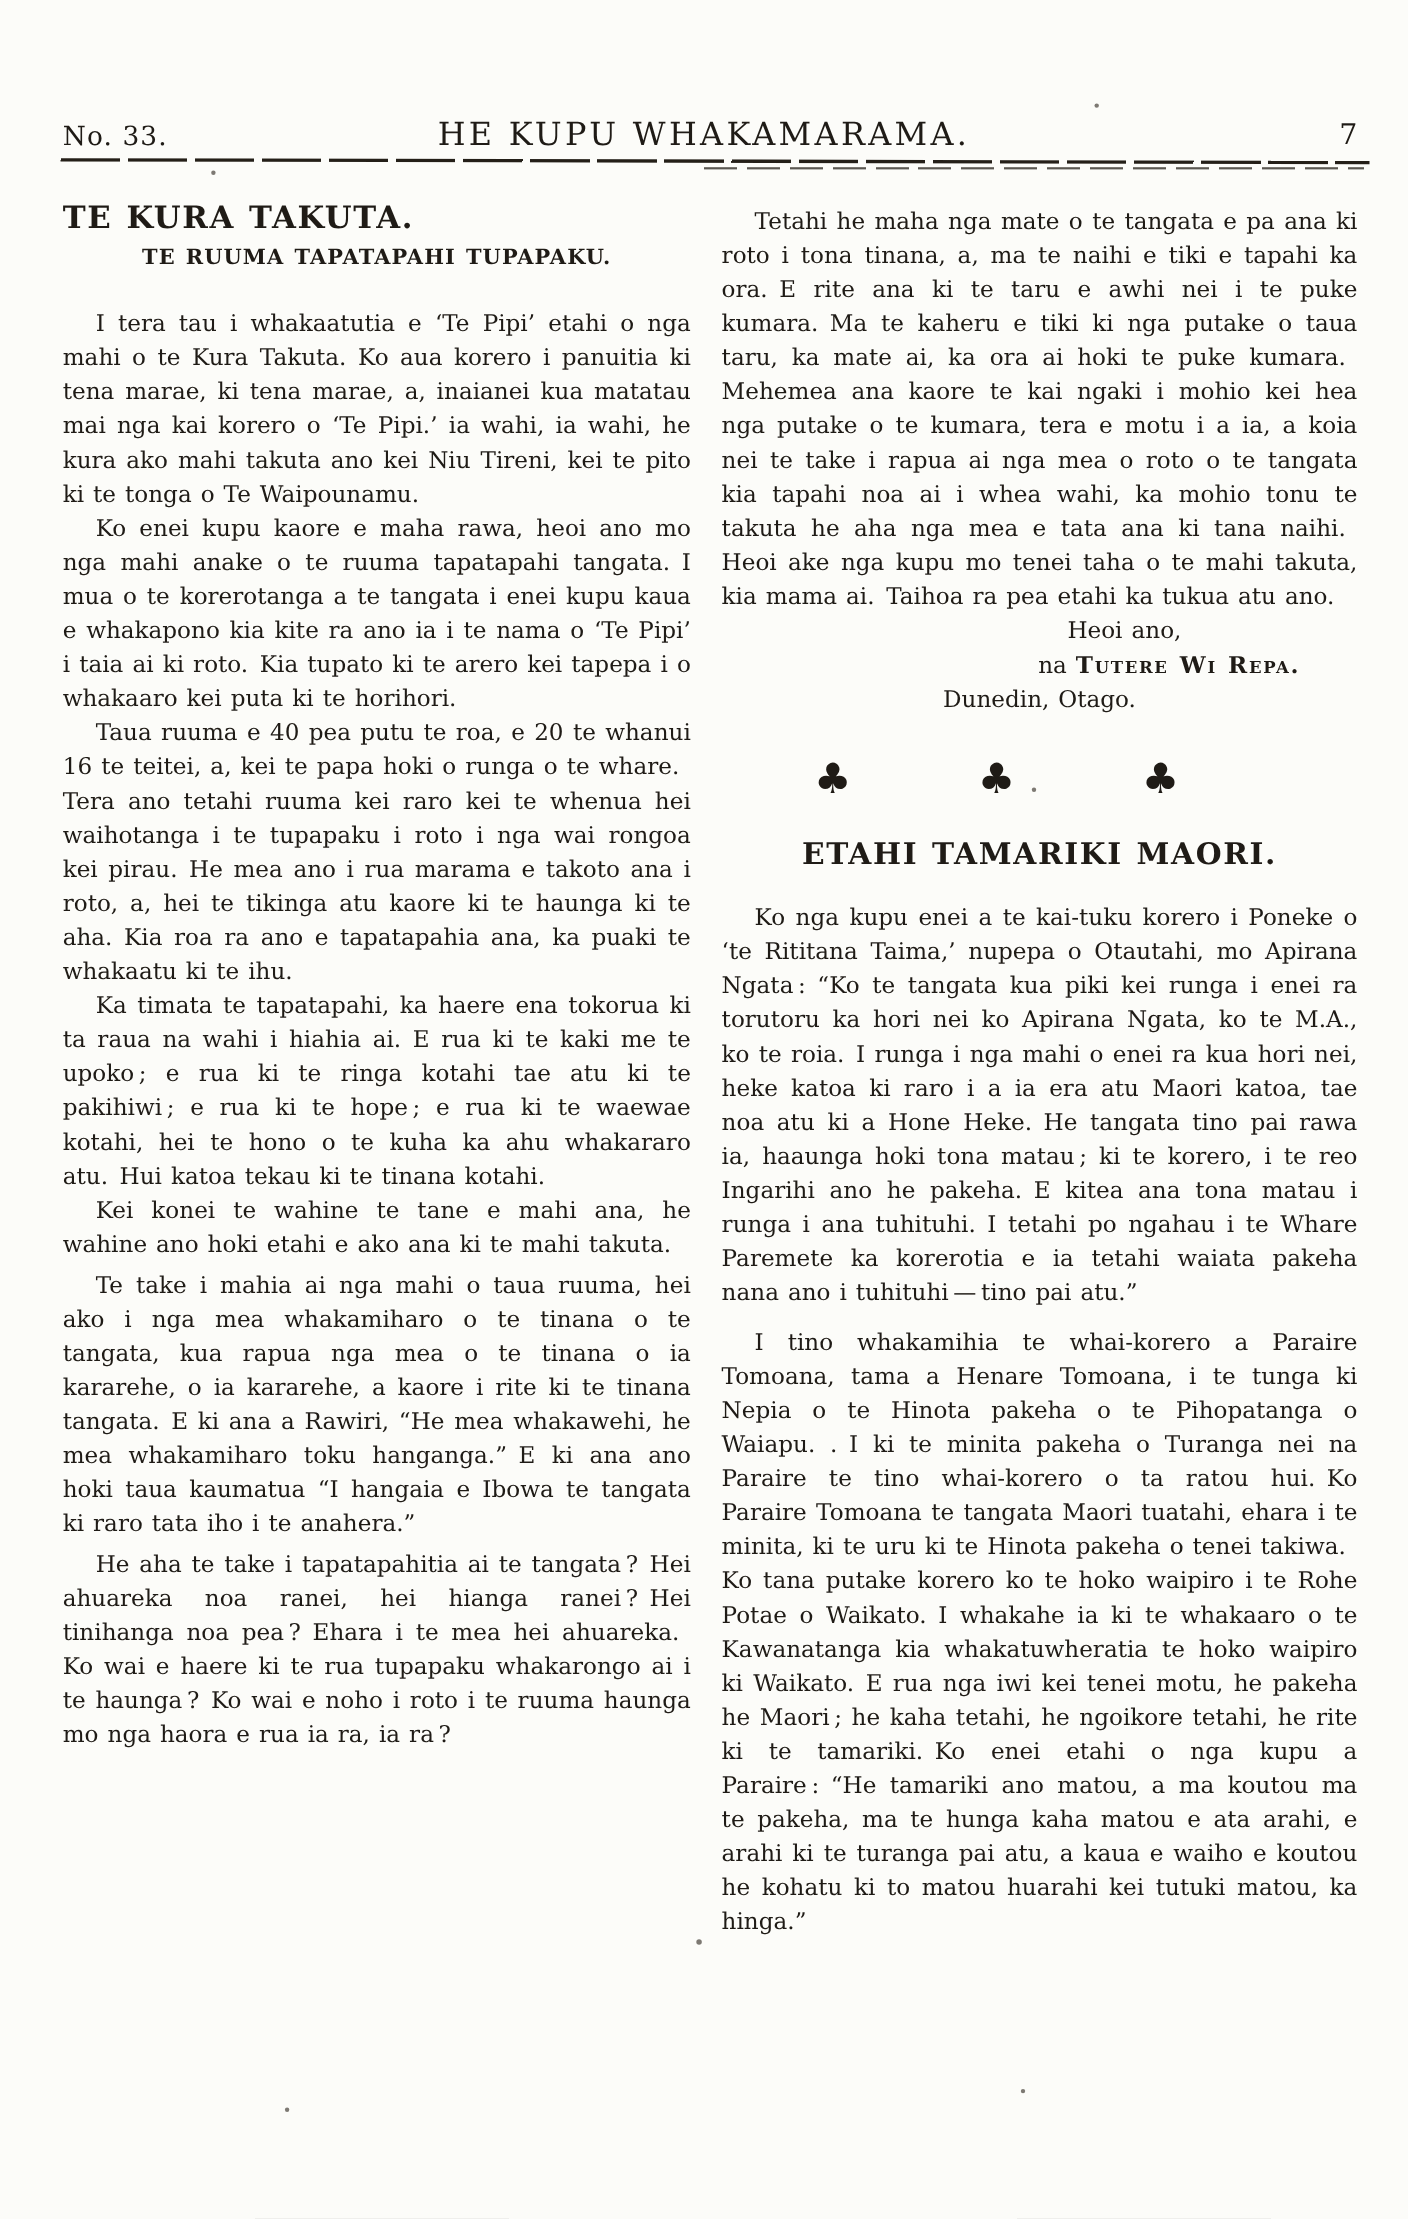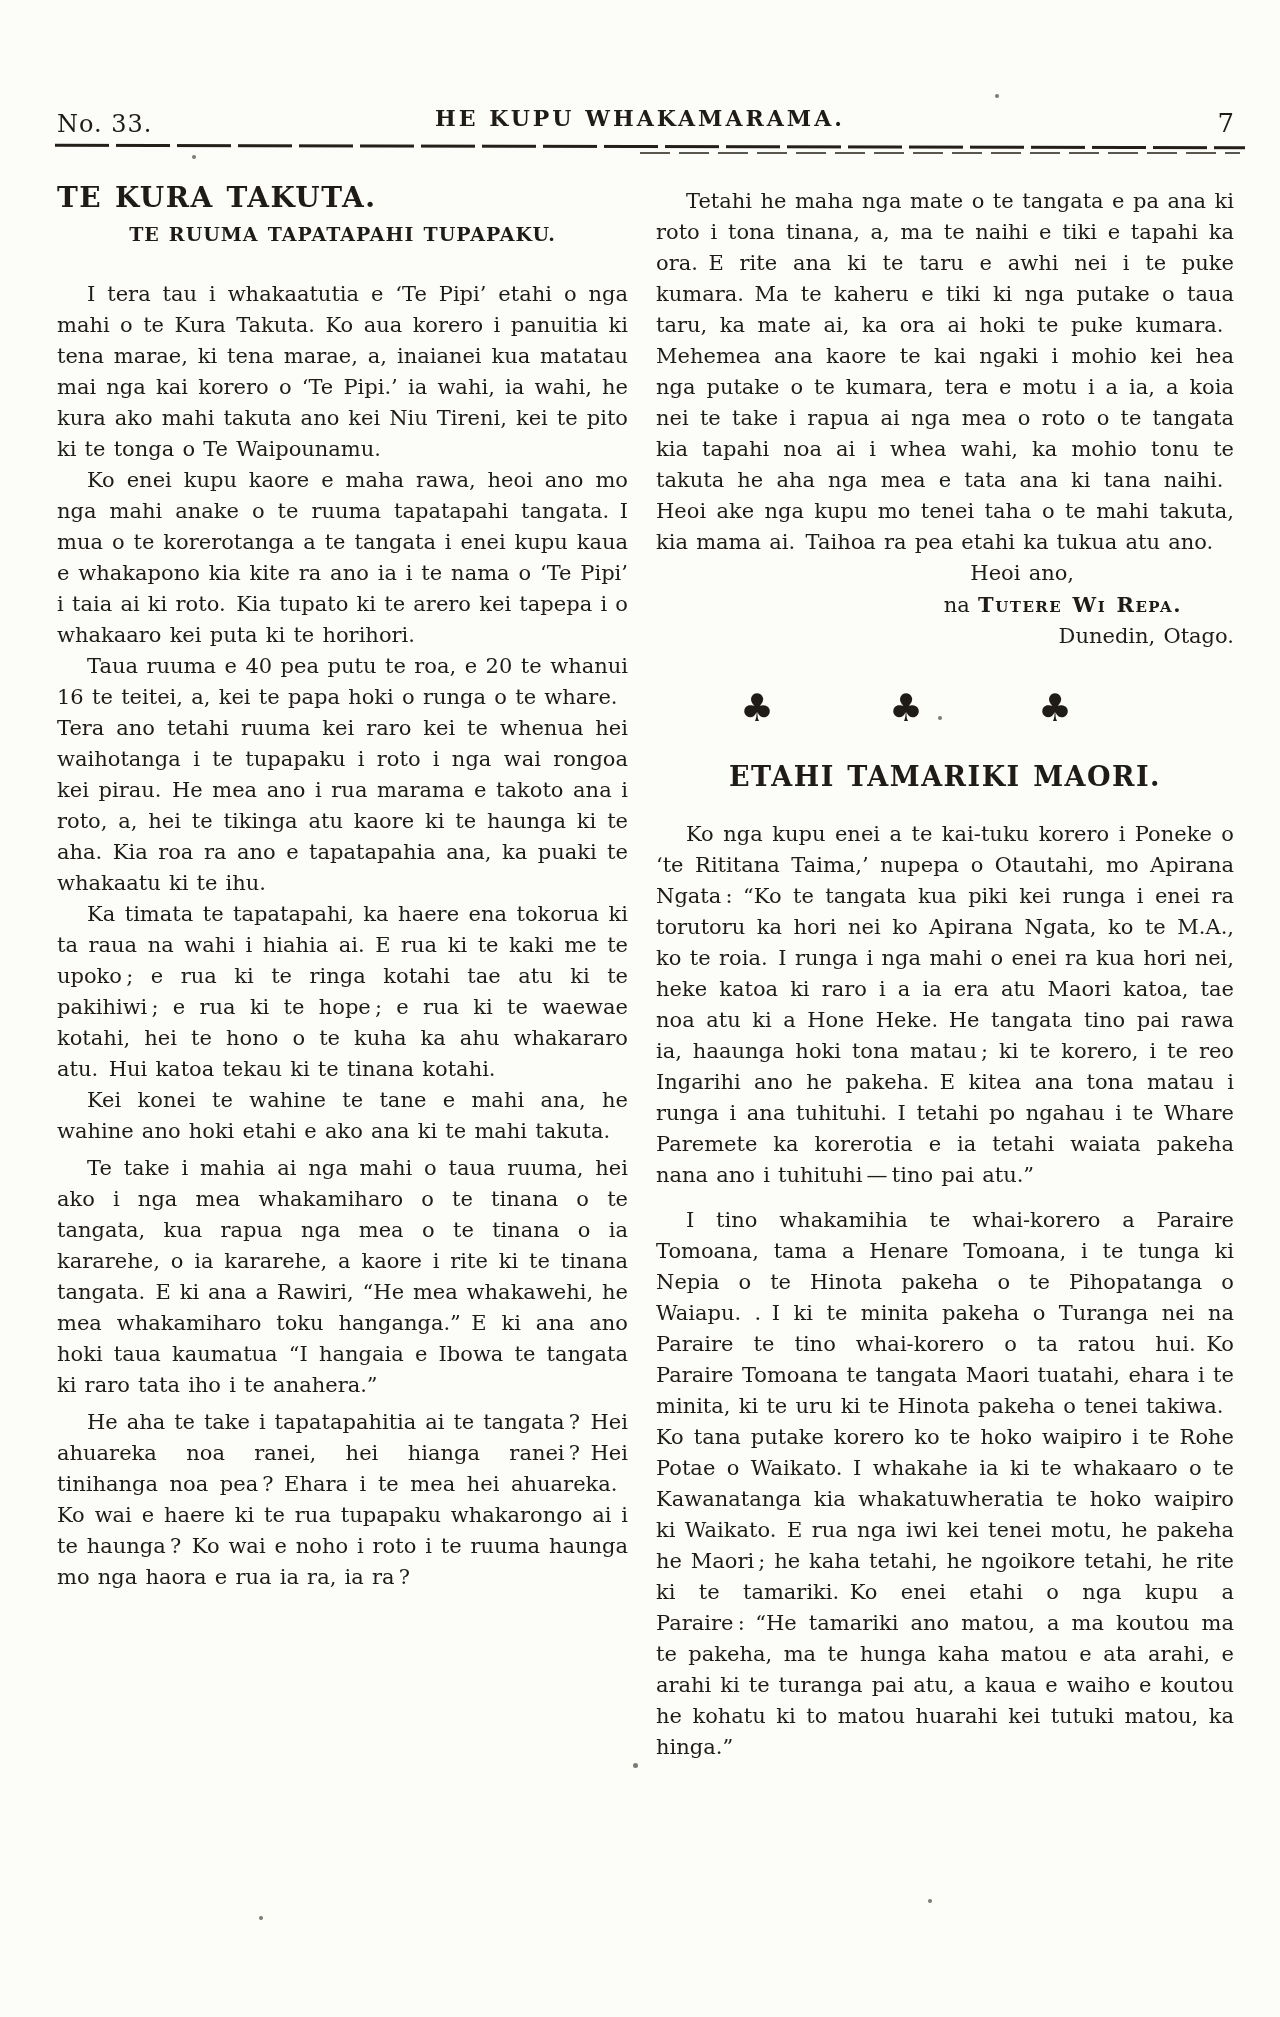--- a/index.html
+++ b/index.html
@@ -8,40 +8,40 @@
     width:1280px; height:2017px;
     margin:0 auto;
     background:#fcfcf9;
     color:#1f1b16;
     font-family:"DejaVu Serif","Liberation Serif",serif;
     overflow:hidden;
   }
   
   .issue-no  { position:absolute; left:57px;  top:110px; font-size:24px; letter-spacing:1px; }
   .masthead  { position:absolute; left:0; right:0; top:105px; margin:0;
-               text-align:center; font-size:22px; font-weight:700; letter-spacing:3px; }
+               text-align:center; font-size:29px; font-weight:400; letter-spacing:3px; }
   .page-num  { position:absolute; right:46px; top:108px; font-size:26px; }
   .rule      { position:absolute; height:3px;
                background:repeating-linear-gradient(90deg,#241f18 0px,#241f18 54px,rgba(36,31,24,0) 54px,rgba(36,31,24,0) 61px); }
   .rule-main { left:55px; top:145px; width:1190px; transform:rotate(0.12deg); }
   .rule-sub  { left:640px; top:152px; width:600px; height:2px; opacity:.75;
                background:repeating-linear-gradient(90deg,#241f18 0px,#241f18 30px,rgba(36,31,24,0) 30px,rgba(36,31,24,0) 39px); }
   
   .col { position:absolute; text-align:justify; font-size:21px; line-height:31px; word-spacing:1.5px; }
   .col-left  { left:57px;  top:183px; width:571px; }
   .col-right { left:656px; top:186px; width:578px; }
   .col p { margin:0; text-indent:30px; }
   .article-title { margin:0 0 10px 0; font-size:28px; font-weight:700; letter-spacing:1.5px; line-height:30px; }
   .article-subtitle { margin:0 0 34px 0; text-align:center; font-size:19px; font-weight:700; letter-spacing:1px; line-height:22px; }
   .col-left p:nth-of-type(n+6) { margin-top:6px; }
   
   .valediction { text-indent:0 !important; text-align:right; padding-right:160px; }
   .signature   { text-indent:0 !important; text-align:right; padding-right:52px; }
   .sig-name    { font-variant:small-caps; letter-spacing:1.5px;font-weight:bold; }
-  .place       { text-indent:0 !important; text-align:right; }
+  .place       { text-indent:0 !important; text-align:center; }
   
   .clubs { display:flex; justify-content:space-between; width:332px; margin:36px 0 0 84px; }
   .club  { font-family:"DejaVu Sans",sans-serif; font-size:38px; line-height:40px; }
   .title-2 { margin:34px 0 27px 0; text-align:center; font-size:27px; font-weight:700; letter-spacing:1.5px; line-height:30px; }
   .para-gap { margin-top:14px !important; }
   
   .speck { position:absolute; background:#39332b; border-radius:50%; opacity:.65; }
 </style>
 </head>
 <body>

